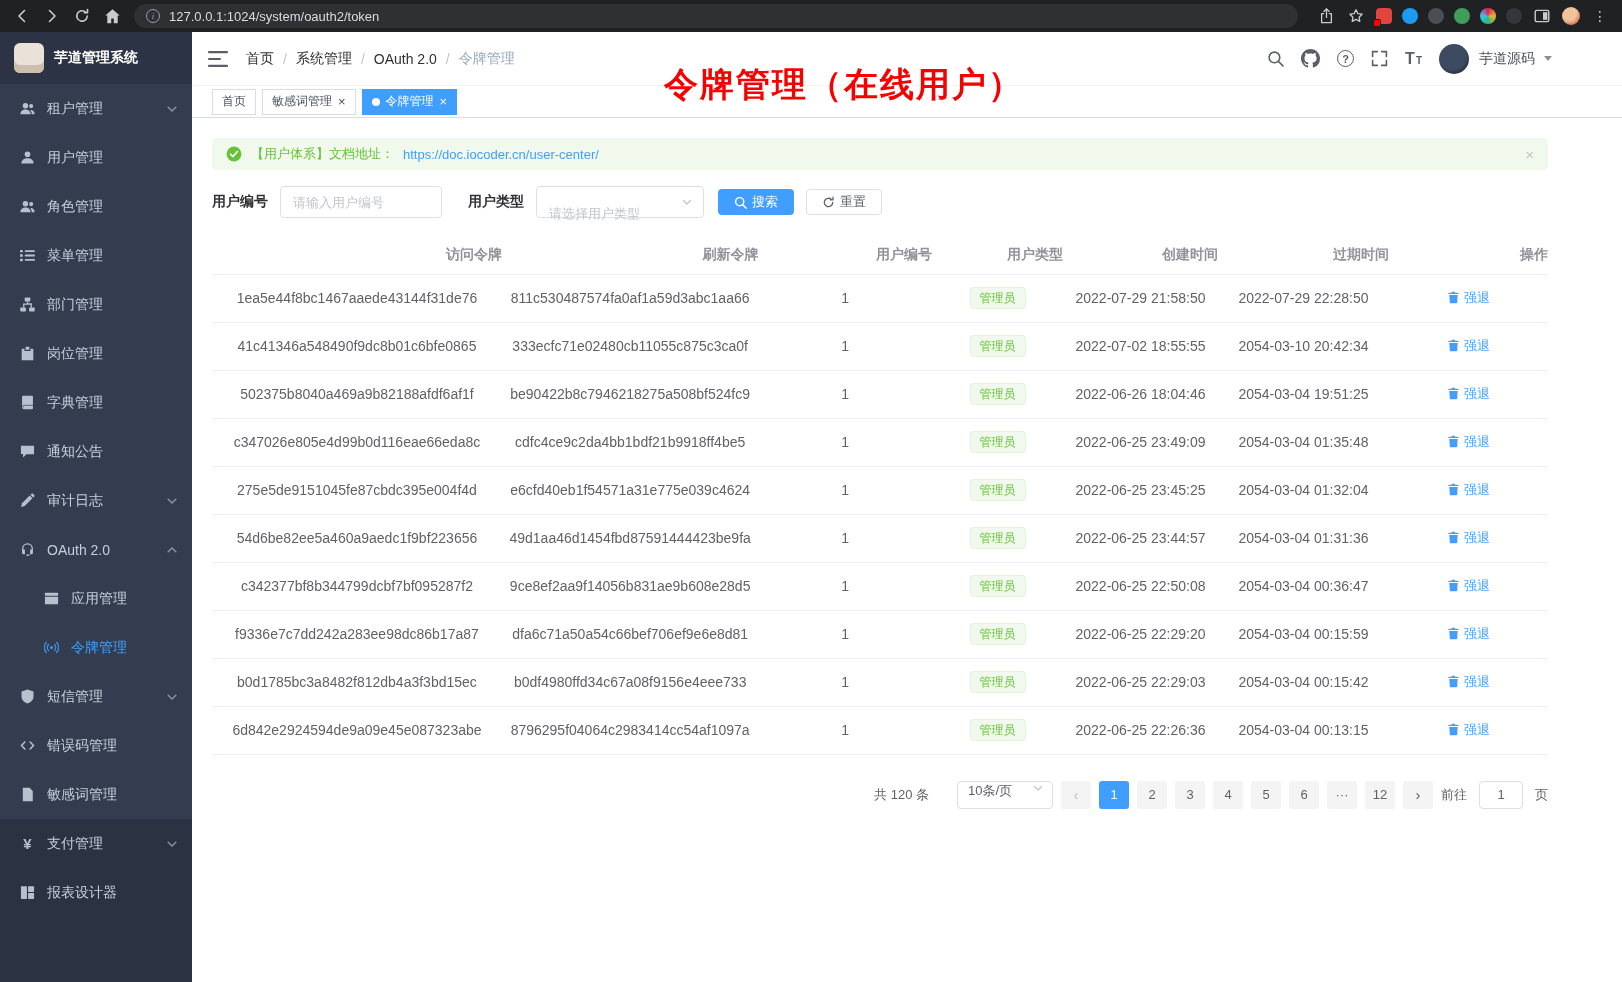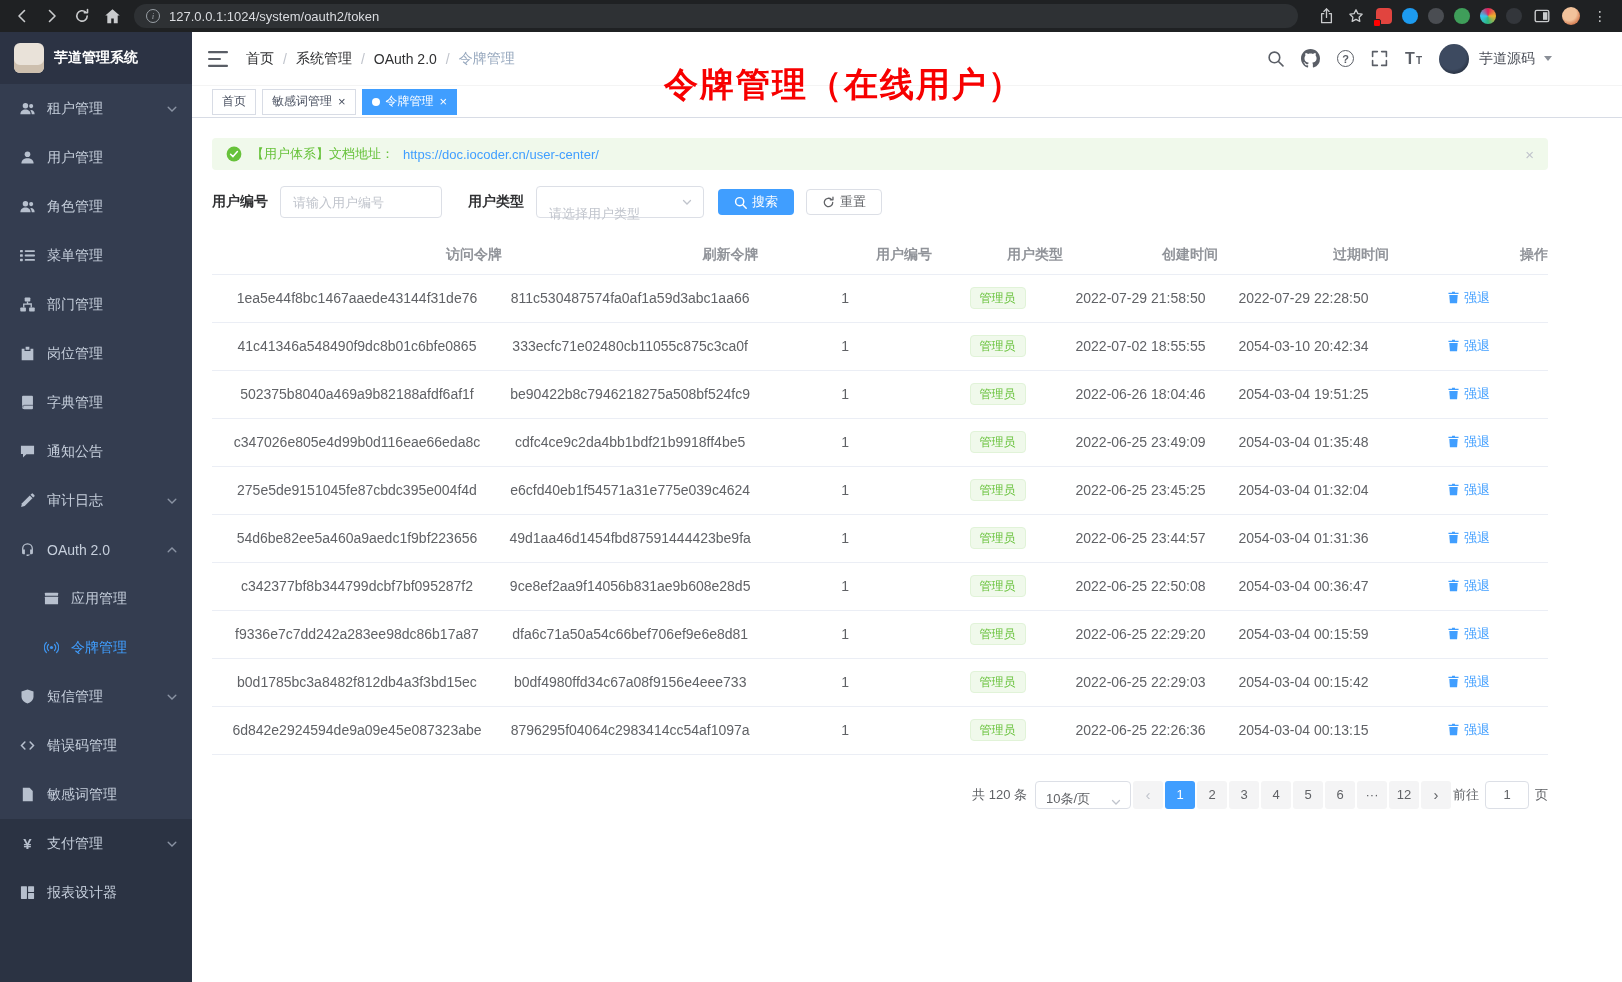--- a/index.html
+++ b/index.html
@@ -90,23 +90,23 @@
   .btn { height:26px; border-radius:4px; font-size:13px; font-family:inherit; display:inline-flex; align-items:center; gap:5px; padding:0 15px; cursor:pointer; border:1px solid transparent; margin-right:12px; }
   .btn-primary { background:#409eff; color:#fff; }
   .btn-plain { background:#fff; border-color:#dcdfe6; color:#606266; }
 
   table { width:100%; border-collapse:collapse; margin-top:18px; table-layout:fixed; }
   th { font-size:14px; color:#909399; font-weight:bold; height:38px; border-bottom:1px solid #ebeef5; text-align:right; }
   td { font-size:14px; color:#606266; height:48px; border-bottom:1px solid #ebeef5; text-align:center; white-space:nowrap; overflow:hidden; }
   .tag-success { display:inline-block; background:#f0f9eb; border:1px solid #e1f3d8; color:#67c23a; border-radius:4px; font-size:12px; padding:4px 9px; line-height:1; }
   .op-link { color:#409eff; font-size:13px; display:inline-flex; align-items:center; gap:4px; cursor:pointer; }
 
-  .pager { display:flex; align-items:center; justify-content:flex-end; gap:2px; margin-top:26px; font-size:13px; color:#606266; }
+  .pager { display:flex; align-items:center; justify-content:flex-end; gap:8px; margin-top:26px; font-size:13px; color:#606266; }
   .pg-total { margin-right:6px; }
-  .pg-size { width:96px; height:28px; border:1px solid #dcdfe6; border-radius:4px; display:flex; align-items:flex-end; padding:0 8px 0 10px; font-size:13px; color:#606266; cursor:pointer; }
+  .pg-size { width:96px; height:28px; border:1px solid #dcdfe6; border-radius:4px; display:flex; align-items:flex-start; padding:0 8px 0 10px; font-size:13px; color:#606266; cursor:pointer;margin-left:14px; }
   .pg-size .sp { flex:1; }
   .pg-btn { min-width:30px; height:28px; border:none; border-radius:3px; background:#f4f4f5; color:#606266; font-size:13px; font-family:inherit; display:flex; align-items:center; justify-content:center; cursor:pointer; }
   .pg-btn.arrow { font-size:15px; }
   .pg-btn.active { background:#409eff; color:#fff; }
   .pg-btn.disabled { color:#c0c4cc; cursor:default; }
   .pg-goto-input { width:44px; height:28px; border:1px solid #dcdfe6; border-radius:4px; text-align:center; font-size:13px; color:#606266; font-family:inherit; outline:none; margin:0 4px; }
 
   .annotation { position:absolute; left:664px; top:62px; font-size:34px; font-weight:bold; color:#f70000; letter-spacing:2px; pointer-events:none; white-space:nowrap; }
 </style>
 </head>

